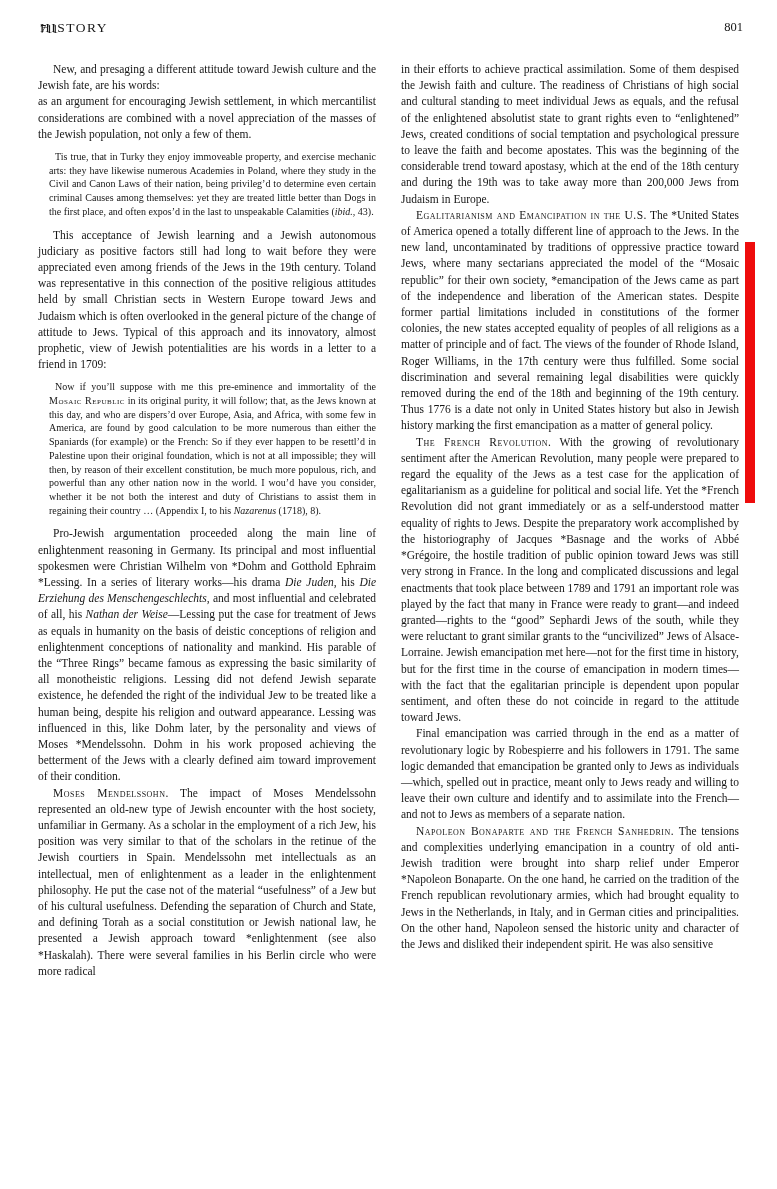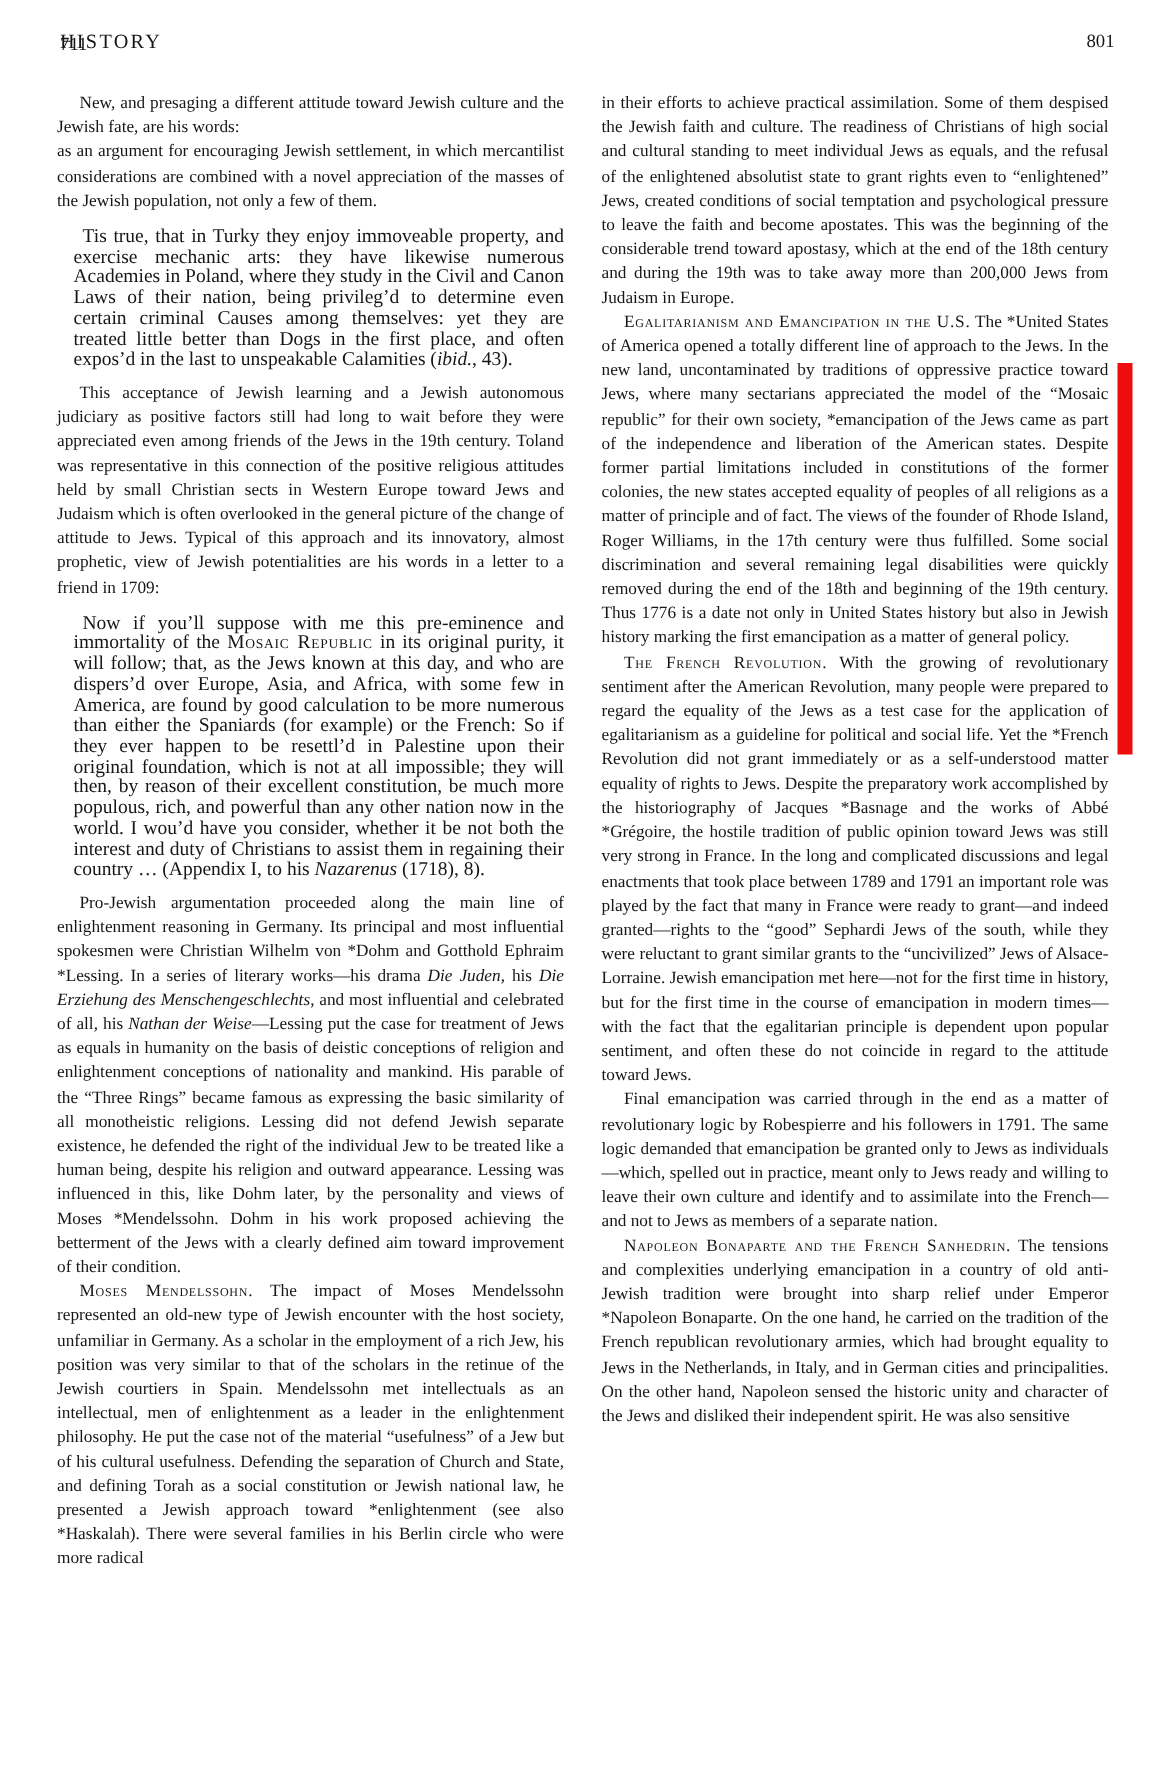--- a/index.html
+++ b/index.html
@@ -29,21 +29,21 @@
   .col{
     width:338px;
     text-align:justify;
     font-size:11.5px;
     line-height:16.2px;
   }
   .para{margin:0}
   .para.indent{text-indent:15px}
   .quote{
     margin:8px 0 8px 11px;
-    font-size:13px;
+    font-size:10px;
     line-height:13.7px;
     text-indent:6px;
   }
   .sc{font-variant:small-caps;letter-spacing:0.5px}
   .i{font-style:italic}
   .red-marker{
     position:absolute;
     left:745px;top:242px;width:10px;height:261px;
     background:#ee0c0c;
   }

